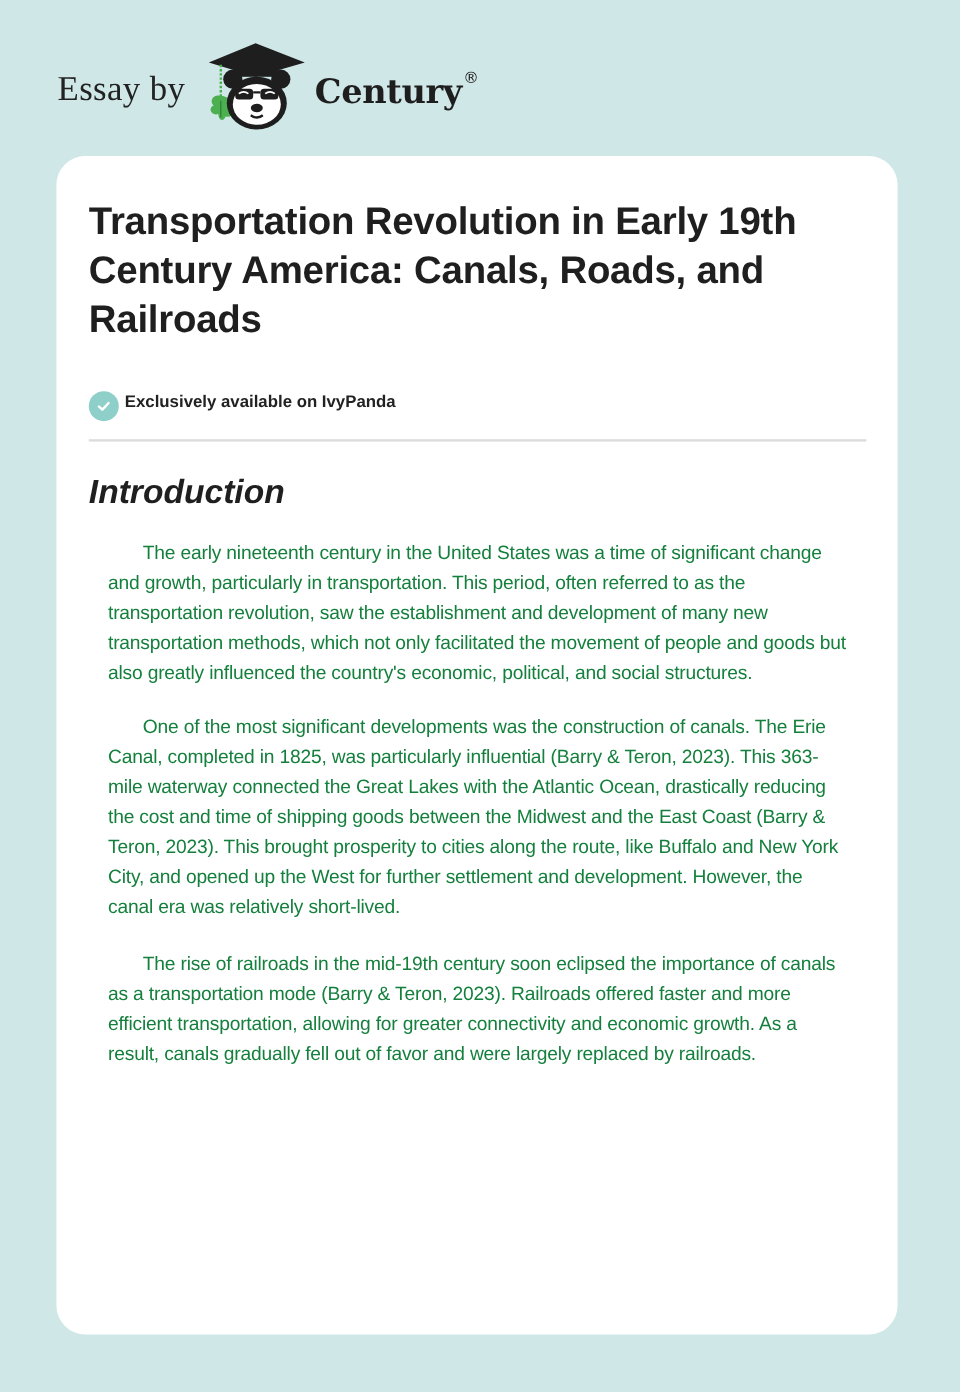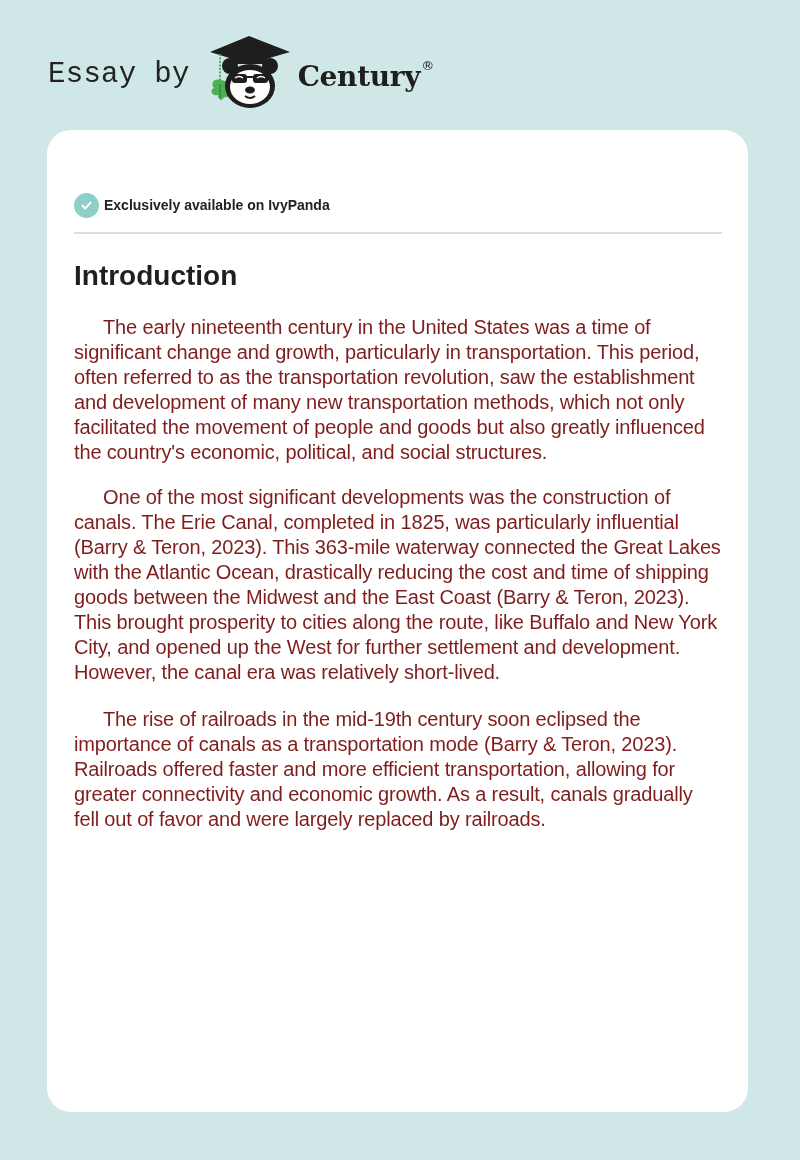--- a/index.html
+++ b/index.html
@@ -17,21 +17,21 @@
     }
     .brand {
       position: absolute;
       left: 48px;
       top: 34px;
       height: 76px;
       display: flex;
       align-items: center;
     }
     .brand-prefix {
-      font-family: Liberation Mono, monospace;
+      font-family: Liberation Serif, serif;
       font-size: 29px;
       color: #222;
       letter-spacing: 0.3px;
       margin-right: 16px;
       margin-top: 4px;
     }
     .brand-logo {
       width: 86px;
       height: 76px;
       margin-right: 6px;
@@ -69,22 +69,21 @@
       font-family: "Liberation Sans", sans-serif;
       font-weight: bold;
       font-size: 32px;
       line-height: 41px;
       margin: 0;
       color: #1f1f1f;
       letter-spacing: -0.2px;
     }
     .badge {
       display: flex;
-      align-items: center;
-      margin-top: 28px;
+      margin-top: 39px;
       height: 26px;
     }
     .badge-icon {
       width: 25px;
       height: 25px;
       border-radius: 50%;
       background: #8fcfca;
       display: flex;
       align-items: center;
       justify-content: center;
@@ -100,37 +99,38 @@
       background: #dcdcdc;
       margin-top: 14px;
       width: 648px;
     }
     h2.section {
       font-weight: bold;
       font-size: 28px;
       line-height: 38px;
       margin: 23px 0 0 0;
       color: #1f1f1f;
+      font-style: italic;
     }
     h2.section.adv {
       margin-top: 21px;
     }
     h3.sub {
       font-weight: bold;
       font-size: 23px;
       line-height: 30px;
       margin: 27px 0 0 0;
       color: #1f1f1f;
     }
     p.body {
-      font-size: 20px;
+      font-size: 16px;
       line-height: 25px;
-      margin: 0;
+      margin: 16px;
       text-indent: 29px;
-      color: #7f1d1d;
+      color: #15803d;
       letter-spacing: -0.15px;
     }
     p.intro { margin-top: 20px; }
     p.canals1 { margin-top: 20px; }
     p.canals2 { margin-top: 22px; }
   </style>
 </head>
 <body>
 
 <div class="brand">
@@ -160,20 +160,21 @@
 
       <ellipse cx="44" cy="56" rx="5" ry="3.5" fill="#1e1e1e"></ellipse>
       <path d="M39,62 Q44,66 49,62" stroke="#1e1e1e" stroke-width="2" fill="none"></path>
     </svg>
   </span>
   <span class="brand-name"><span>Century</span><span class="brand-reg">®</span></span>
 </div>
 
 <div class="card">
   <div class="card-inner">
+    <h1 class="title">Transportation Revolution in Early 19th Century America: Canals, Roads, and Railroads</h1>
 
     <div class="badge">
       <span class="badge-icon">
         <svg width="13" height="13" viewBox="0 0 13 13" xmlns="http://www.w3.org/2000/svg">
           <path d="M2.5,6.8 L5.3,9.4 L10.5,3.8" stroke="#ffffff" stroke-width="2" fill="none" stroke-linecap="round" stroke-linejoin="round"></path>
         </svg>
       </span>
       <span class="badge-text">Exclusively available on IvyPanda</span>
     </div>
 

